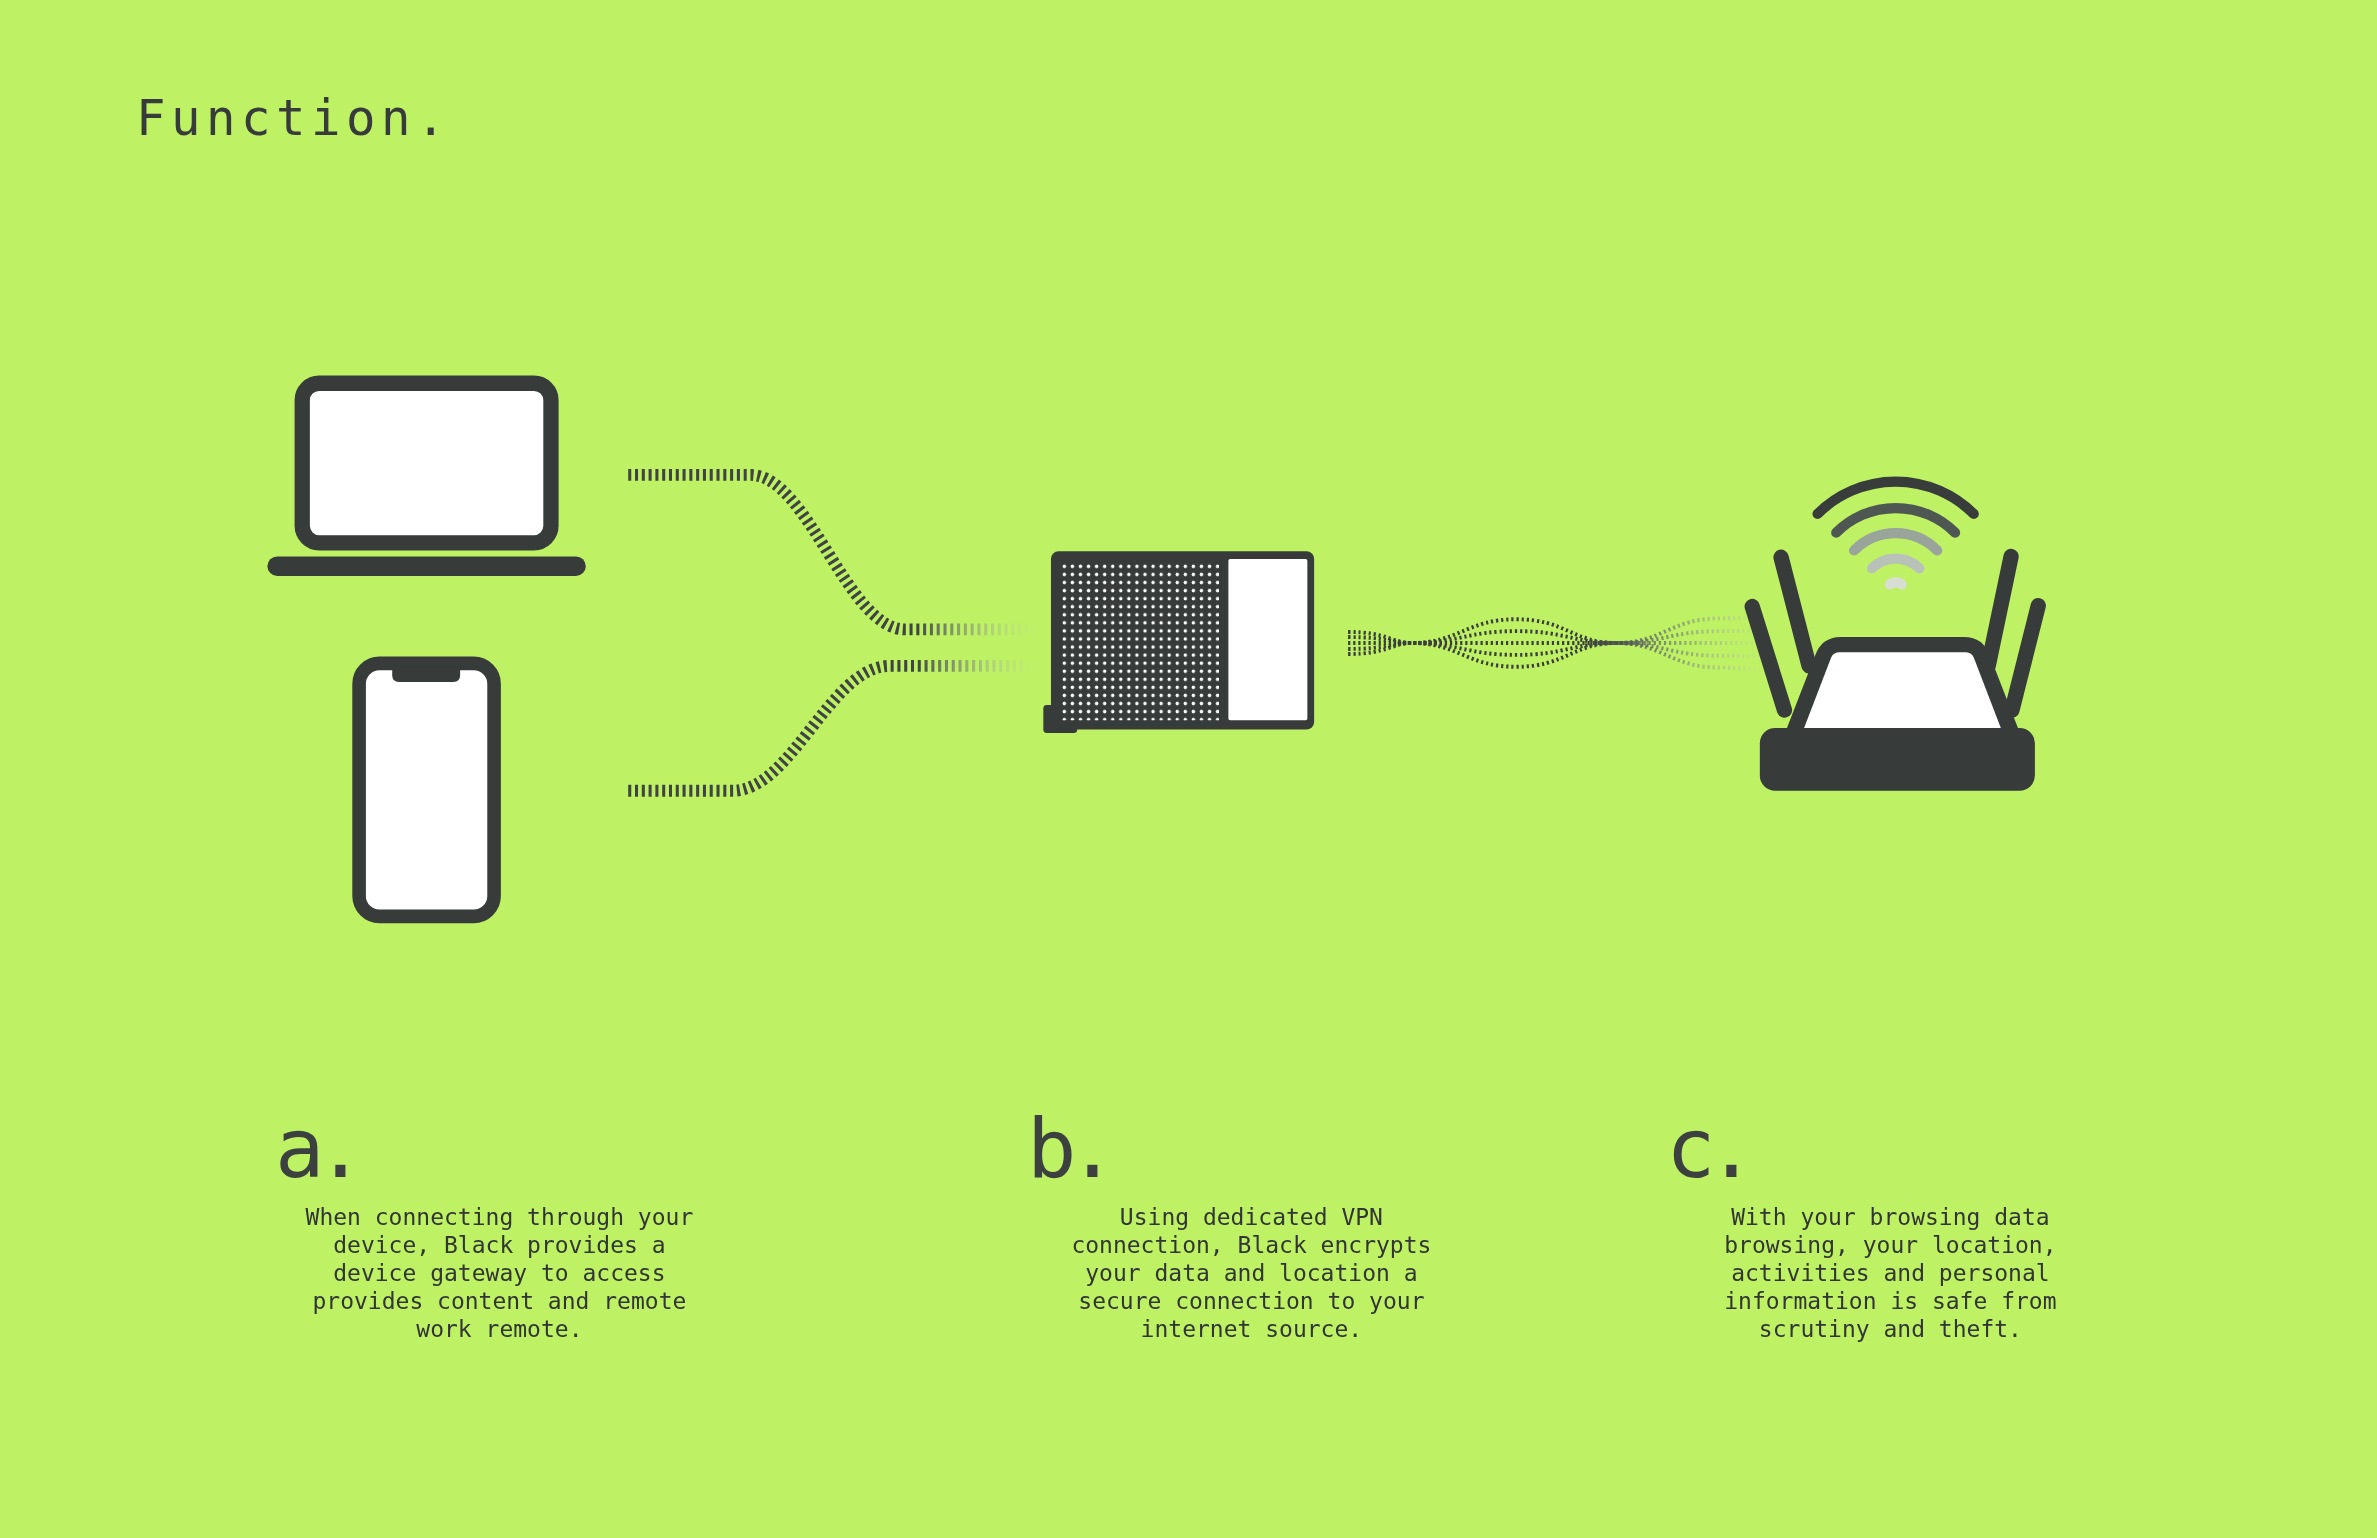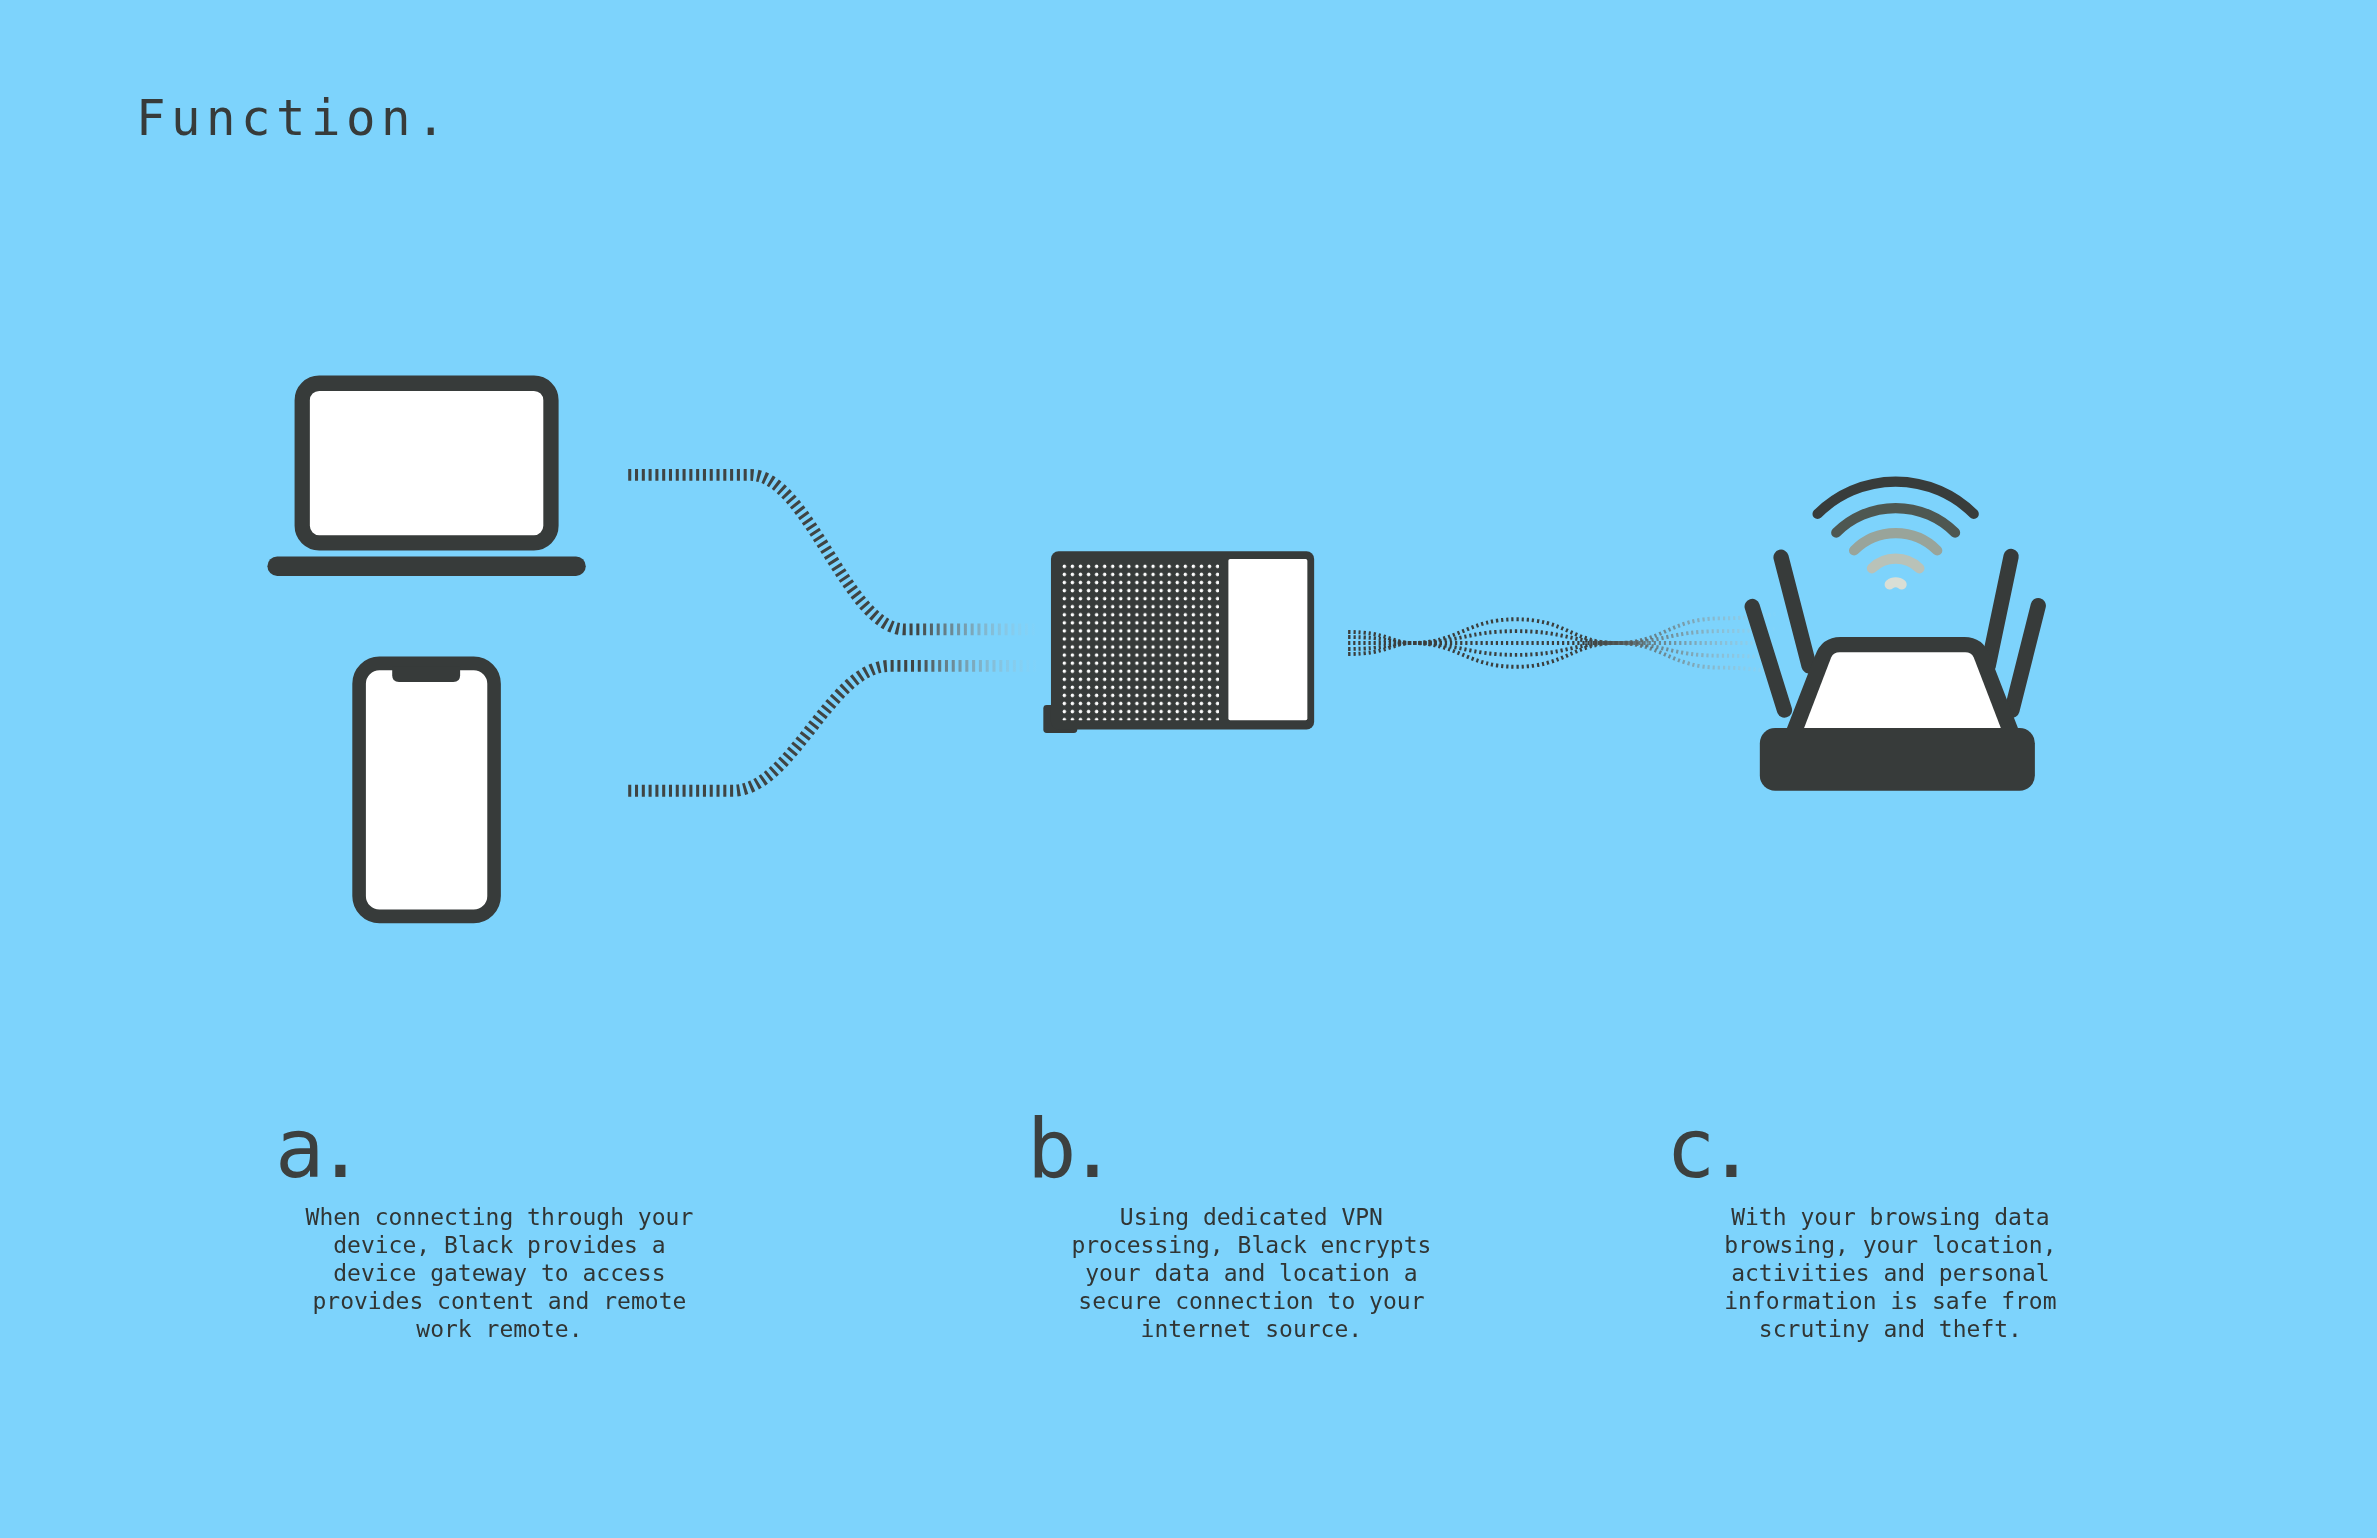--- a/index.html
+++ b/index.html
@@ -1,19 +1,19 @@
 <!DOCTYPE html>
 <html style="font-size:13.6px"><head>
 <meta charset="utf-8">
 <style>
   html,body{margin:0;padding:0;background:#ffffff;}
   .canvas{
     position:relative;
     width:2377px;height:1539px;
-    background:#7dd3fc;
+    background:#bef264;
     overflow:hidden;
     font-family:"DejaVu Sans Mono","Liberation Mono",monospace;
     color:#373b3a;
   }
   .diagram-svg{position:absolute;left:0;top:0;width:2377px;height:1539px;}
   .page-title{
     position:absolute;left:136px;top:92px;
     font-size:49px;line-height:1.1;font-weight:normal;
     letter-spacing:5.5px;margin:0;color:#373b3a;
   }
@@ -116,21 +116,21 @@
       <div class="line">device gateway to access</div>
       <div class="line">provides content and remote</div>
       <div class="line">work remote.</div>
     </div>
   </section>
 
   <section class="section section-b">
     <div class="label">b.</div>
     <div class="body">
       <div class="line">Using dedicated VPN</div>
-      <div class="line">processing, Black encrypts</div>
+      <div class="line">connection, Black encrypts</div>
       <div class="line">your data and location a</div>
       <div class="line">secure connection to your</div>
       <div class="line">internet source.</div>
     </div>
   </section>
 
   <section class="section section-c">
     <div class="label">c.</div>
     <div class="body">
       <div class="line">With your browsing data</div>

